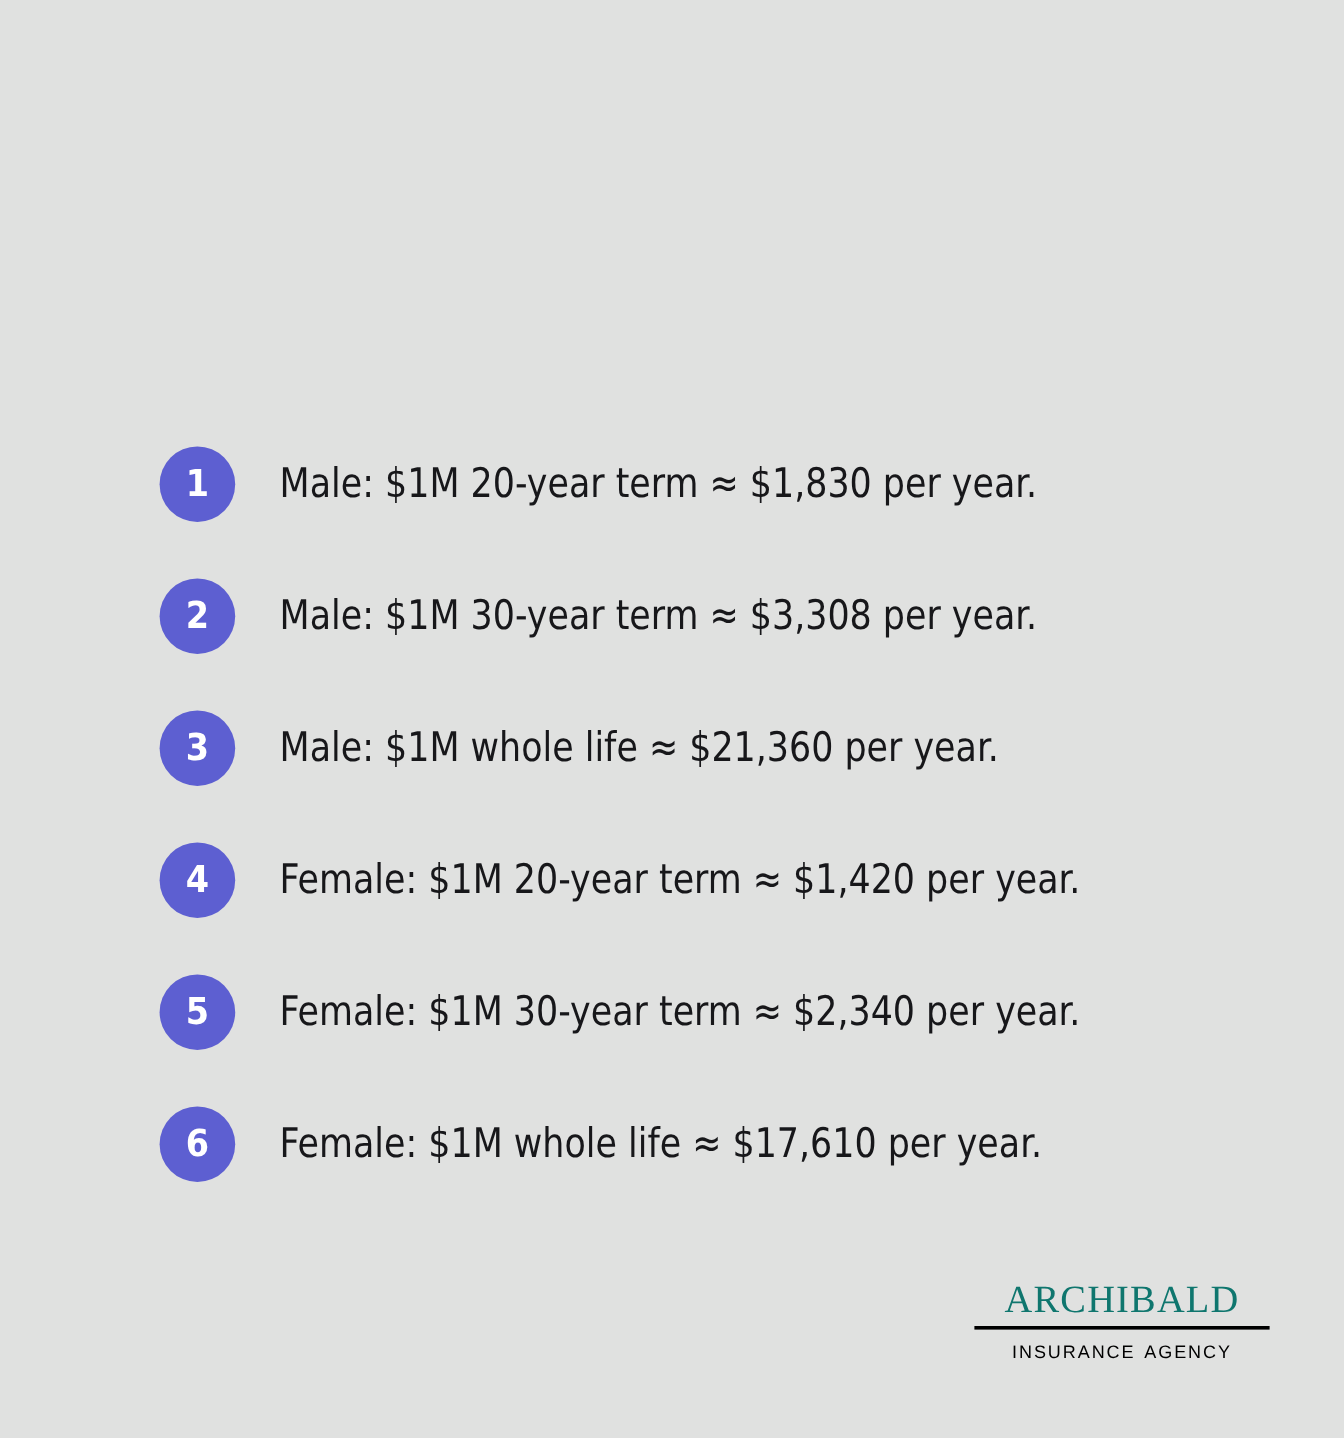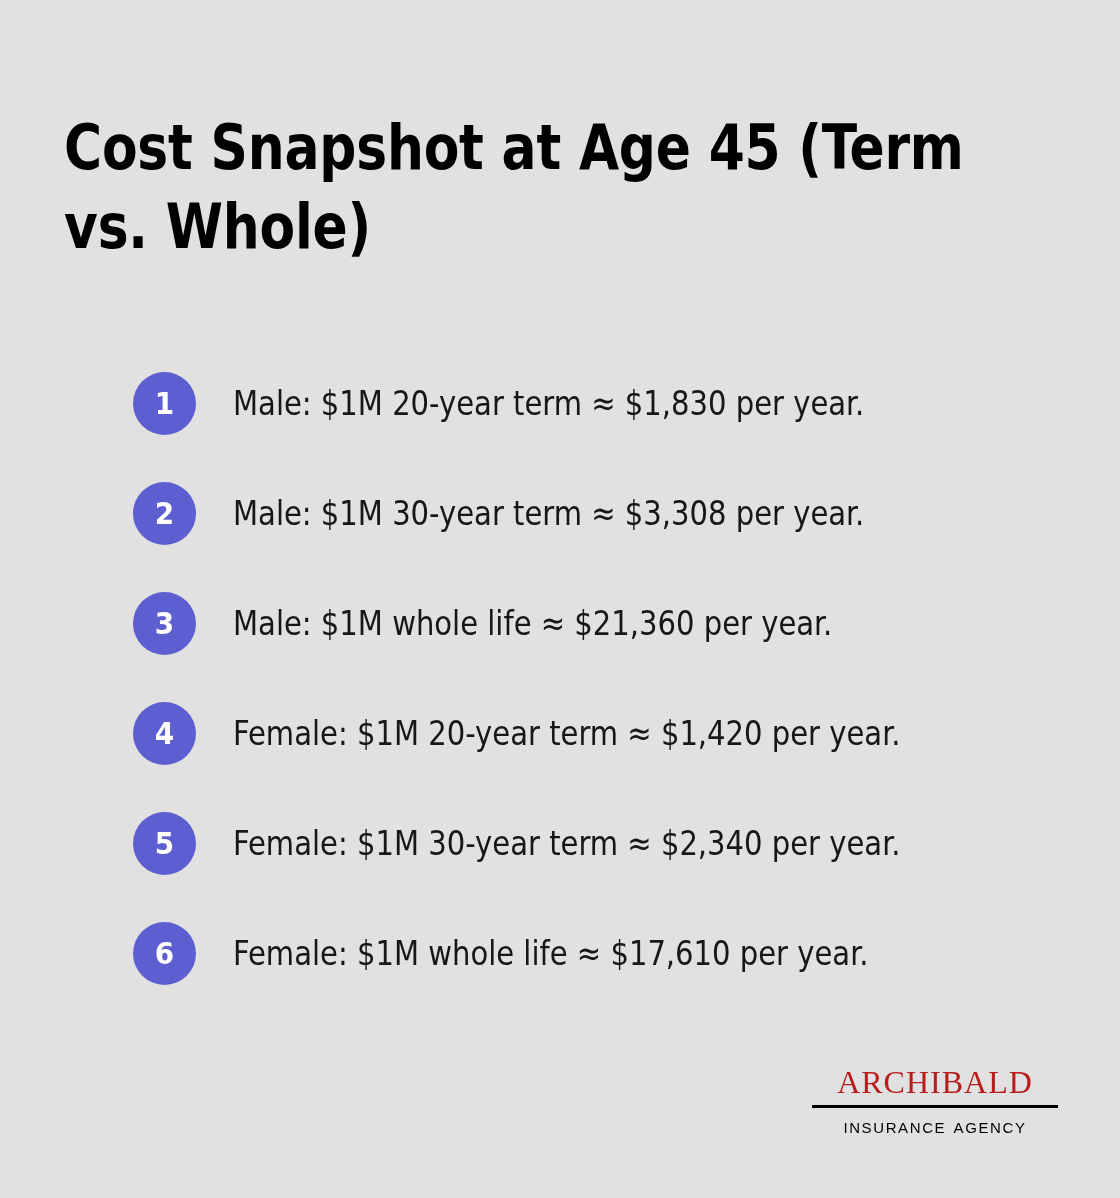--- a/index.html
+++ b/index.html
@@ -95,21 +95,21 @@
     bottom: 62px;
     width: 246px;
     text-align: center;
   }
   .logo-name {
     font-family: "Liberation Serif", "DejaVu Serif", serif;
     font-size: 46px;
     font-weight: 400;
     line-height: 1;
     letter-spacing: 1.0px;
-    color: #b91c1c;
+    color: #0f766e;
     font-variant: small-caps;
     text-transform: lowercase;
     white-space: nowrap;
     display: block;
   }
   .logo-rule {
     height: 3px;
     background: #000000;
     margin-top: 4px;
     width: 100%;
@@ -126,23 +126,20 @@
     margin-top: 7px;
     white-space: nowrap;
     display: block;
   }
 </style>
 </head>
 <body>
 
 <div class="poster">
 
-  <div class="title-block">
-    <h1 class="poster-title">Cost Snapshot at Age 45 (Term vs. Whole)</h1>
-  </div>
 
   <div class="list-block">
 
     <div class="list-item">
       <div class="badge">1</div>
       <div class="item-text">Male: $1M 20-year term ≈ $1,830 per year.</div>
     </div>
 
     <div class="list-item">
       <div class="badge">2</div>

